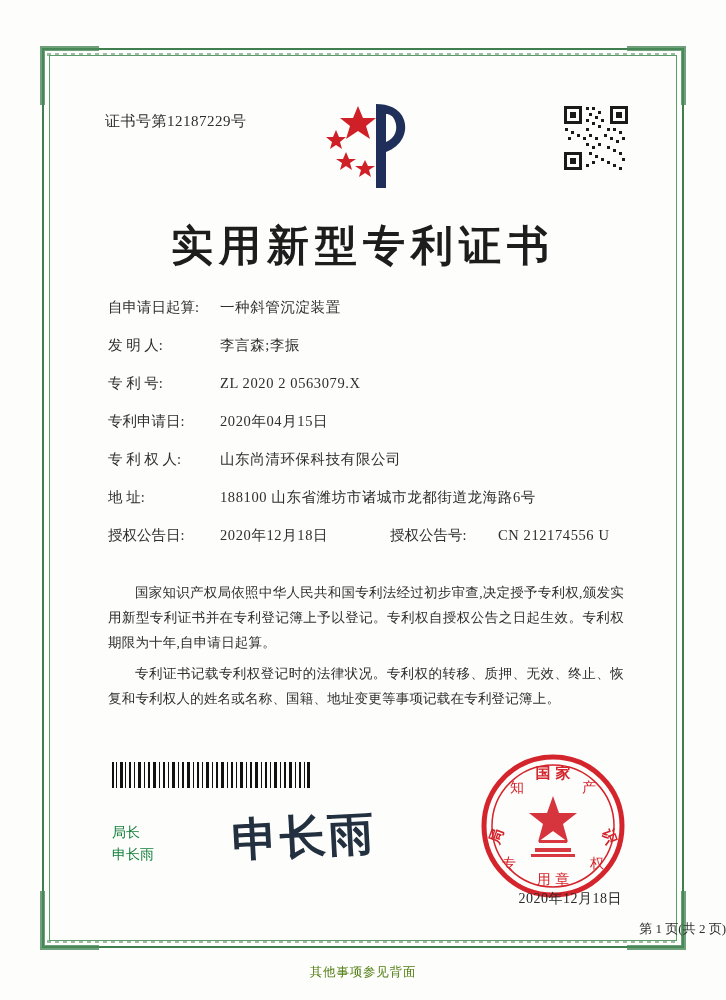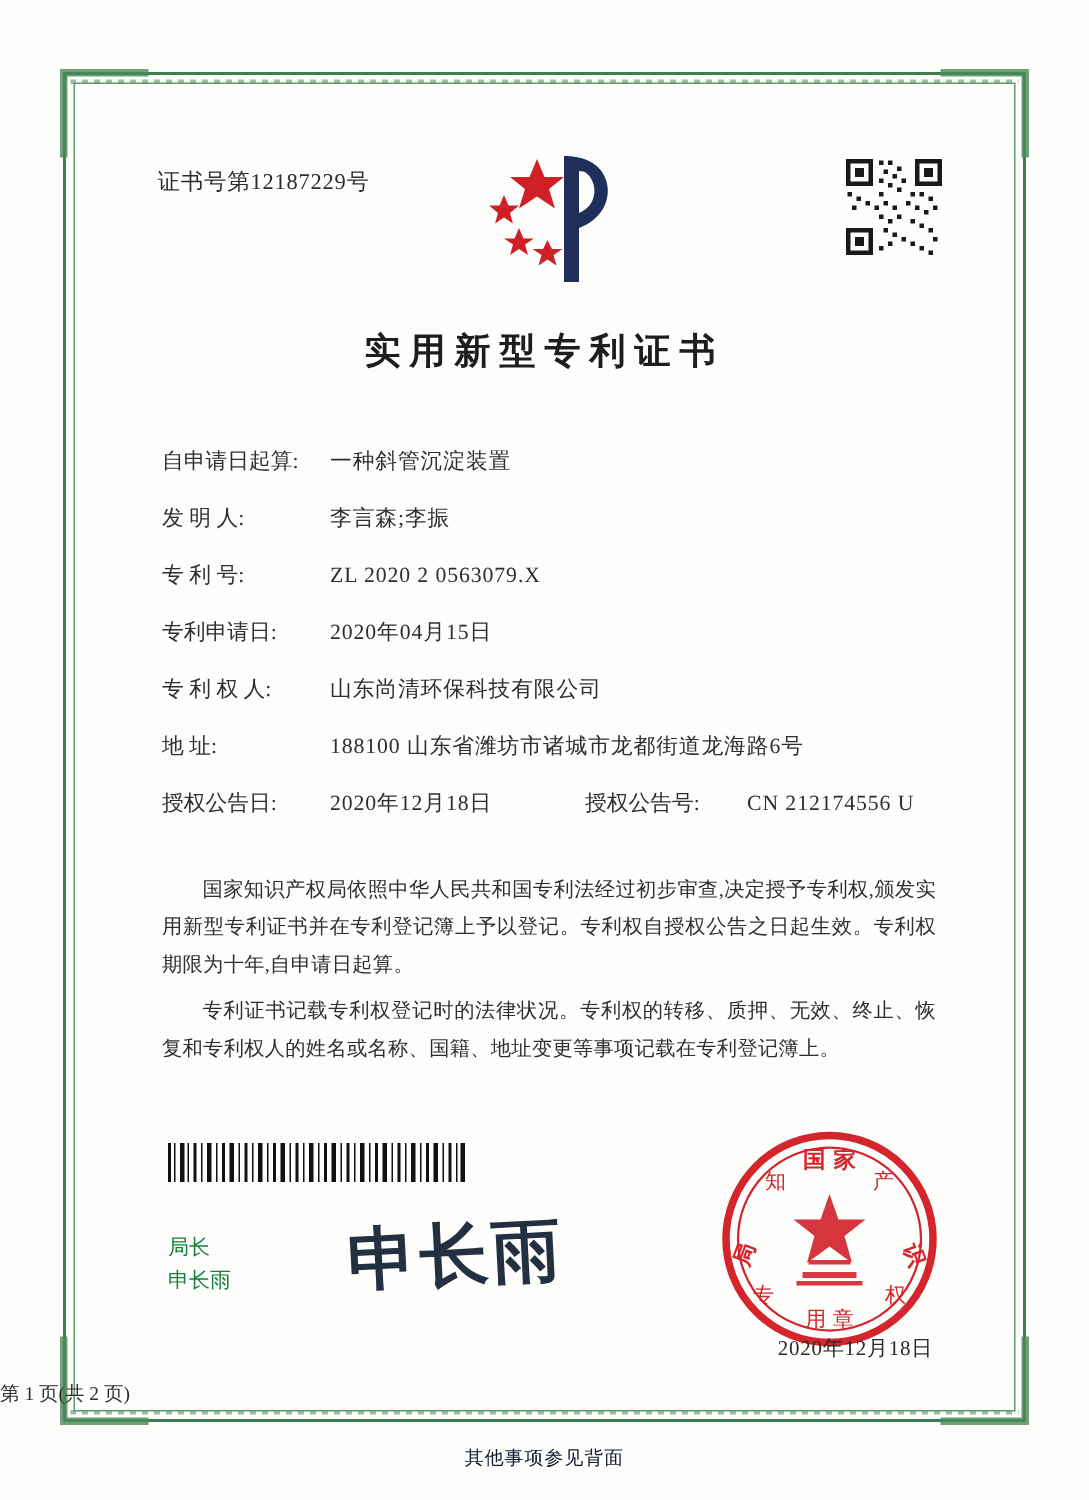--- a/index.html
+++ b/index.html
@@ -92,21 +92,21 @@
     width: 68px;
     height: 68px;
   }
 
   .title {
     position: absolute;
     left: 0;
     right: 0;
     top: 218px;
     text-align: center;
-    font-size: 24px;
+    font-size: 42px;
     font-weight: bold;
     letter-spacing: 6px;
     color: #1d1d1d;
     font-family: "DejaVu Sans", "Liberation Sans", sans-serif;
   }
 
   
   .fields {
     position: absolute;
     left: 108px;
@@ -208,32 +208,32 @@
     color: #2a2a2a;
     letter-spacing: .5px;
   }
 
   
   .page-num {
     position: absolute;
     left: 0;
     right: 0;
     top: 920px;
-    text-align: left;
+    text-align: right;
     font-size: 13px;
     color: #2e2e2e;
   }
   .footnote {
     position: absolute;
     left: 0;
     right: 0;
     top: 964px;
     text-align: center;
     font-size: 12.5px;
-    color: #0f172a;
+    color: #4d7c0f;
     letter-spacing: .8px;
   }
 </style>
 </head>
 <body>
 
 <div class="page">
 
   <div class="border-outer"></div>
   <div class="border-inner"></div>

